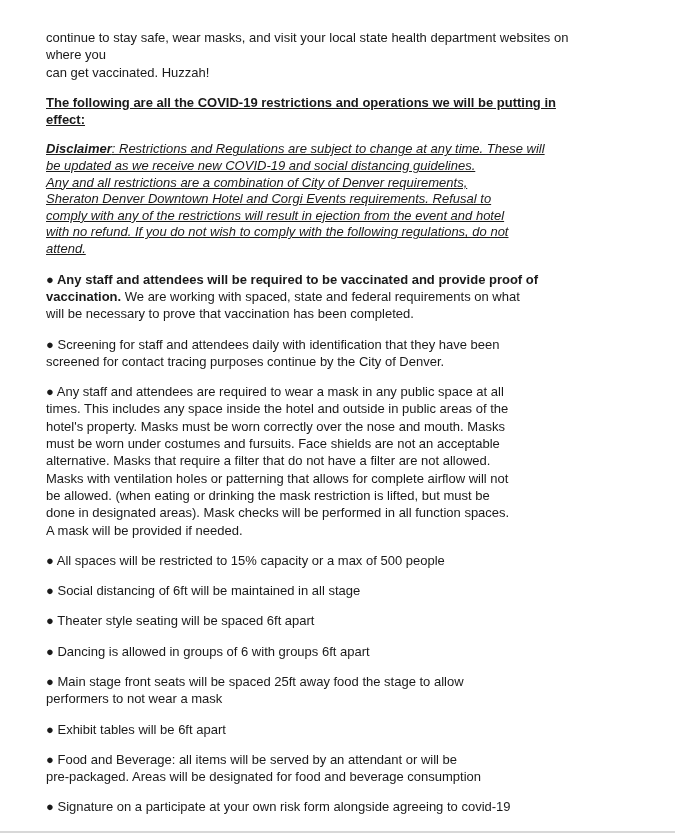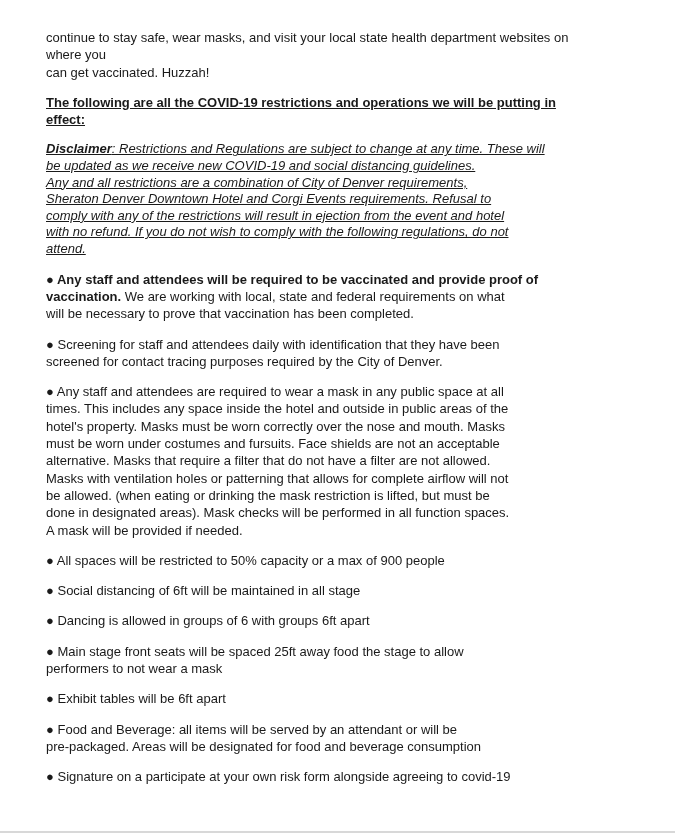--- a/index.html
+++ b/index.html
@@ -65,35 +65,36 @@
 can get vaccinated. Huzzah!</span></p>
       <p class="para heading"><span class="run b u">The following are all the COVID-19 restrictions and operations we will be putting in effect:</span></p>
       <p class="para disclaimer"><span class="run b i">Disclaimer</span><span class="run i">: Restrictions and Regulations are subject to change at any time. These will
 be updated as we receive new COVID-19 and social distancing guidelines.
 Any and all restrictions are a combination of City of Denver requirements,
 Sheraton Denver Downtown Hotel and Corgi Events requirements. Refusal to
 comply with any of the restrictions will result in ejection from the event and hotel
 with no refund. If you do not wish to comply with the following regulations, do not
 attend.</span></p>
       <p class="para bullet"><span class="run b">● Any staff and attendees will be required to be vaccinated and provide proof of
-vaccination.</span><span class="run"> We are working with local, state and federal requirements on what
+vaccination.</span><span class="run"> We are working with spaced, state and federal requirements on what
 will be necessary to prove that vaccination has been completed.</span></p>
       <p class="para bullet"><span class="run">● Screening for staff and attendees daily with identification that they have been
-screened for contact tracing purposes required by the City of Denver.</span></p>
+screened for contact tracing purposes continue by the City of Denver.</span></p>
       <p class="para bullet"><span class="run">● Any staff and attendees are required to wear a mask in any public space at all
 times. This includes any space inside the hotel and outside in public areas of the
 hotel's property. Masks must be worn correctly over the nose and mouth. Masks
 must be worn under costumes and fursuits. Face shields are not an acceptable
 alternative. Masks that require a filter that do not have a filter are not allowed.
 Masks with ventilation holes or patterning that allows for complete airflow will not
 be allowed. (when eating or drinking the mask restriction is lifted, but must be
 done in designated areas). Mask checks will be performed in all function spaces.
 A mask will be provided if needed.</span></p>
-      <p class="para bullet"><span class="run">● All spaces will be restricted to 50% capacity or a max of 900 people</span></p>
+      <p class="para bullet"><span class="run">● All spaces will be restricted to 15% capacity or a max of 500 people</span></p>
       <p class="para bullet"><span class="run">● Social distancing of 6ft will be maintained in all stage</span></p>
+      <p class="para bullet"><span class="run">● Theater style seating will be spaced 6ft apart</span></p>
       <p class="para bullet"><span class="run">● Dancing is allowed in groups of 6 with groups 6ft apart</span></p>
       <p class="para bullet"><span class="run">● Main stage front seats will be spaced 25ft away food the stage to allow
 performers to not wear a mask</span></p>
       <p class="para bullet"><span class="run">● Exhibit tables will be 6ft apart</span></p>
       <p class="para bullet"><span class="run">● Food and Beverage: all items will be served by an attendant or will be
 pre-packaged. Areas will be designated for food and beverage consumption</span></p>
       <p class="para bullet"><span class="run">● Signature on a participate at your own risk form alongside agreeing to covid-19</span></p>
     </div>
   <div class="page-edge"></div>
 </div>

